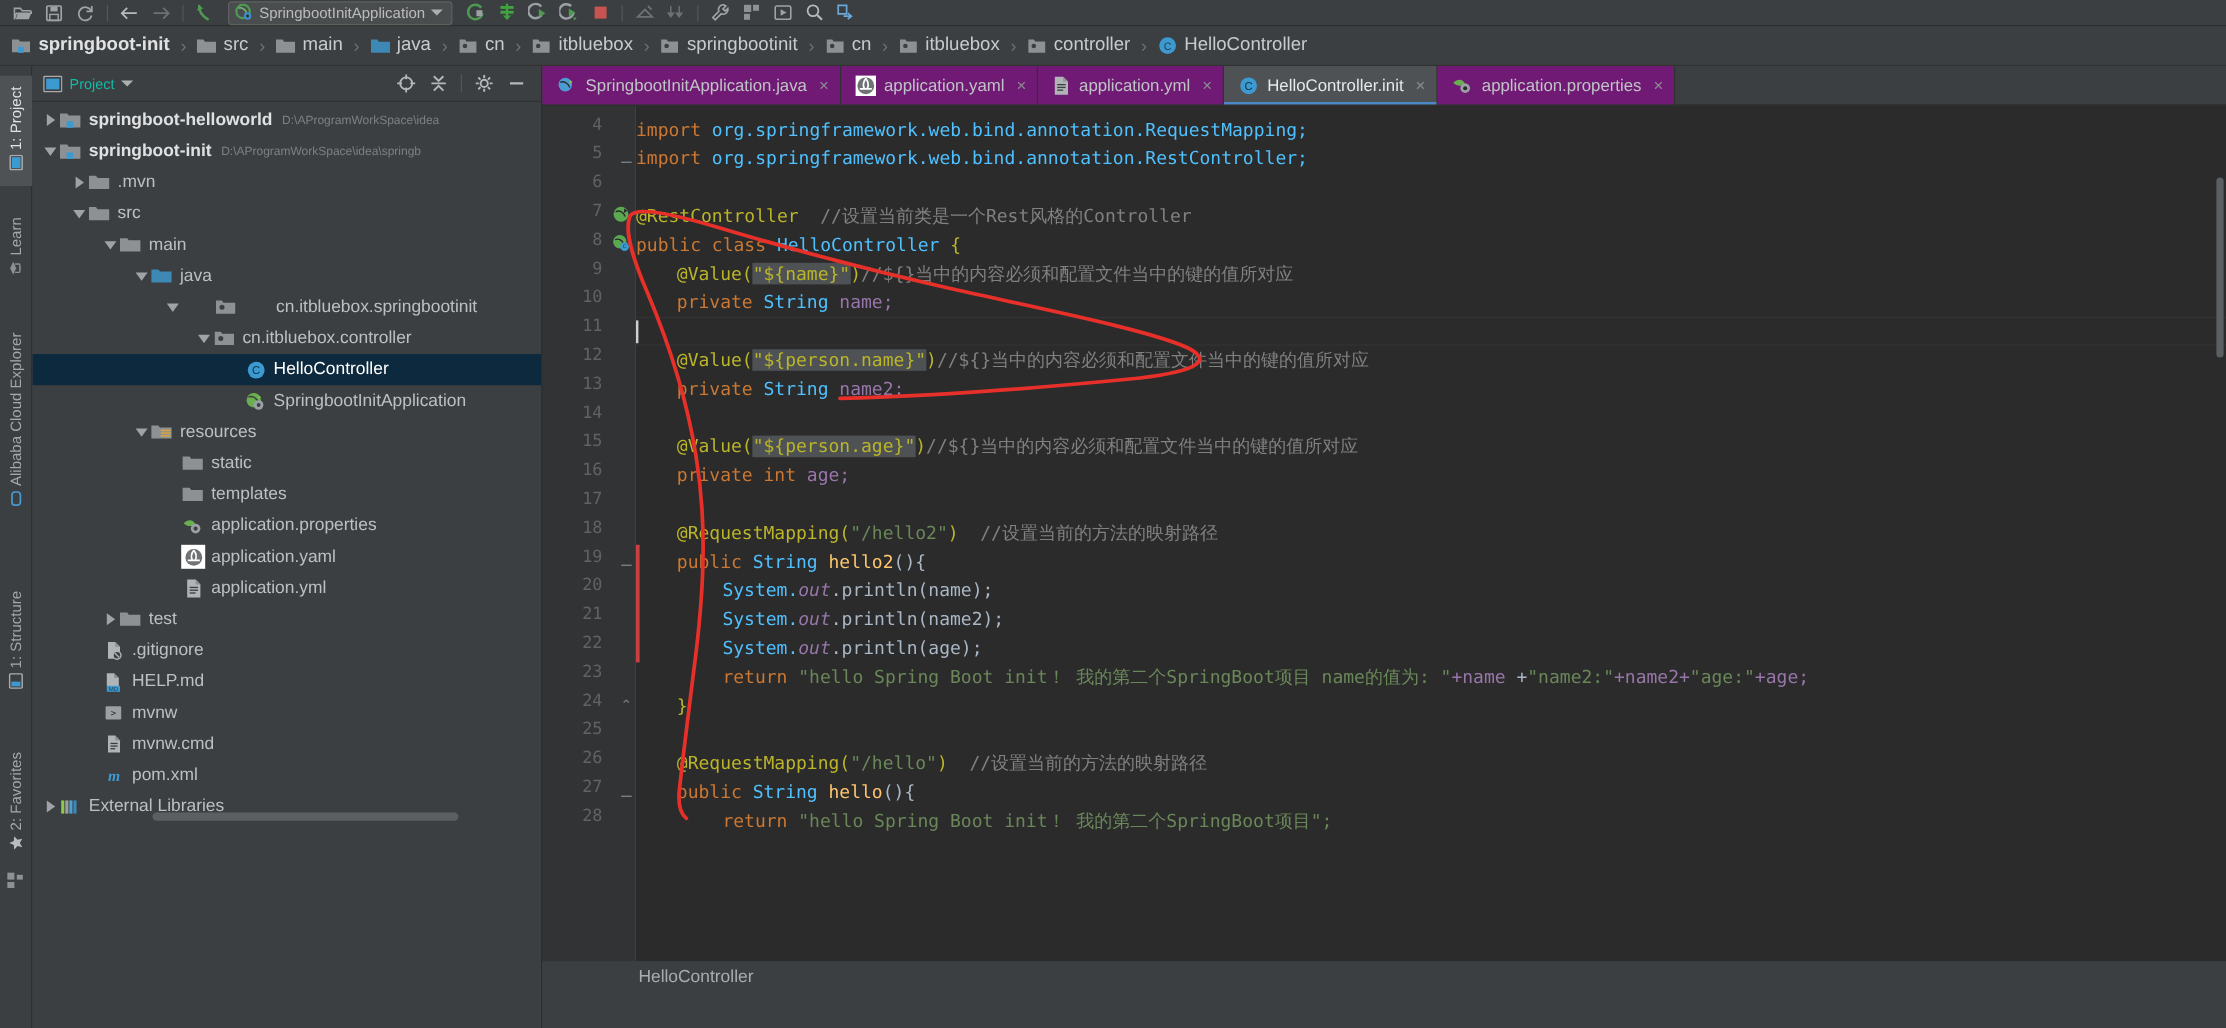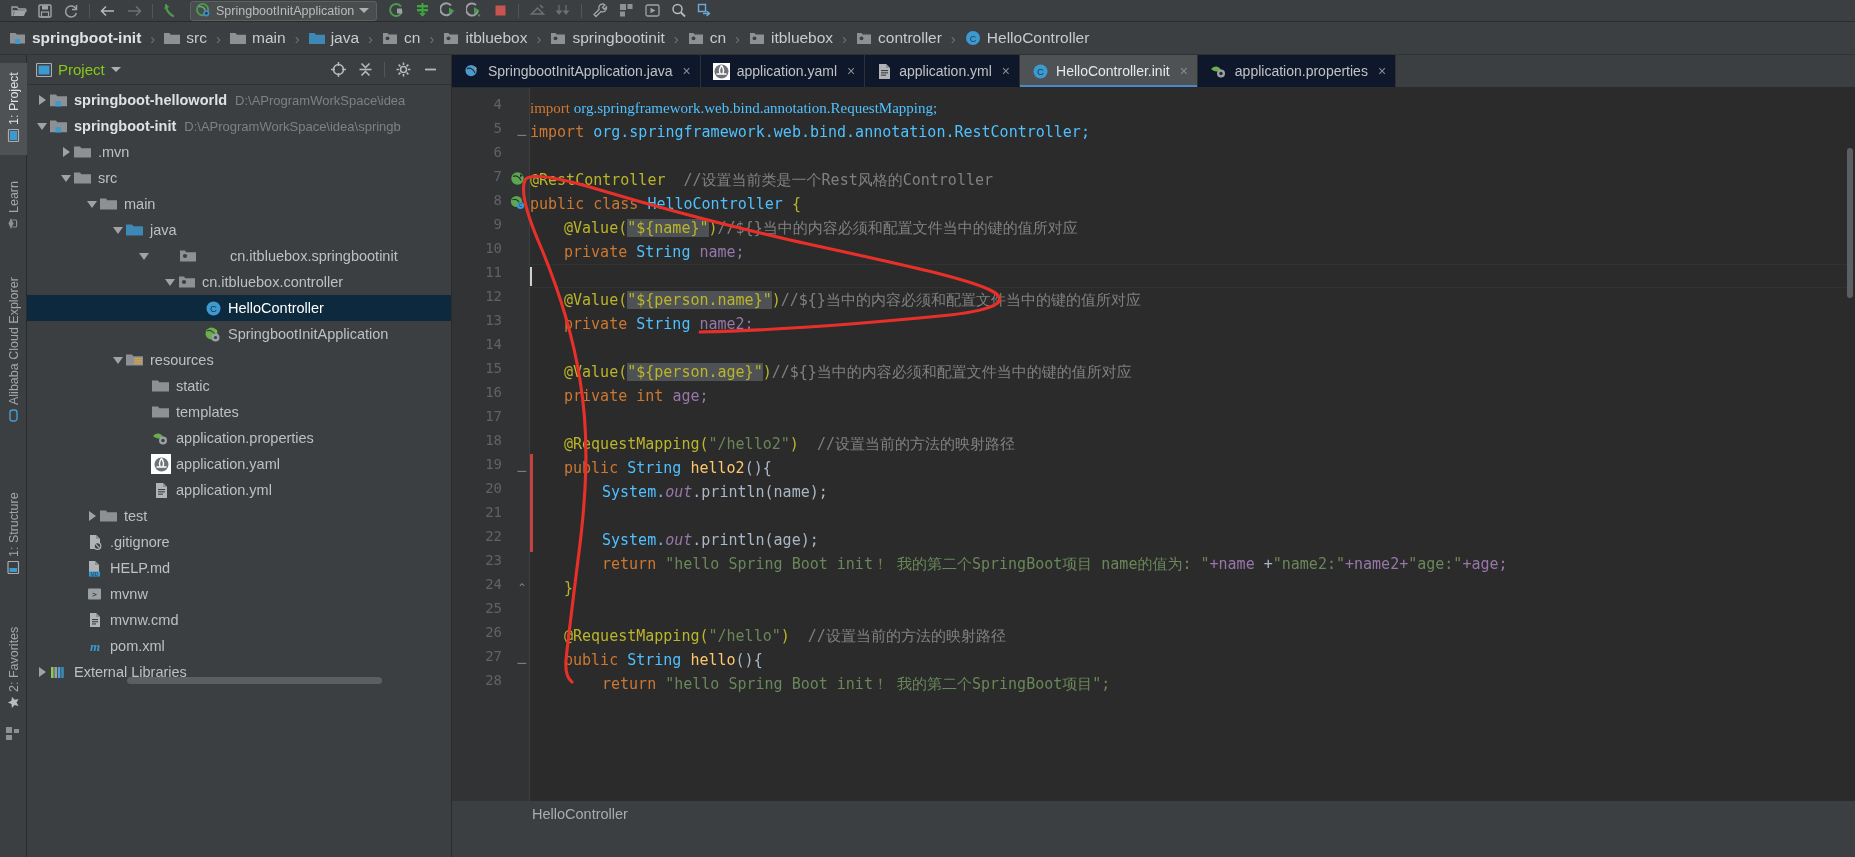--- a/index.html
+++ b/index.html
@@ -59,52 +59,52 @@
 
   
   .project-panel {
     position: absolute; left: 27px; top: 55px; width: 425px; height: 802px;
     background: #3c3f41; border-right: 1px solid #2b2b2b; overflow: hidden;
   }
   .pp-header {
     height: 30px; display: flex; align-items: center; padding: 0 6px 0 9px; gap: 6px;
     border-bottom: 1px solid #2f3132;
   }
-  .pp-title { color: #84cc16; font-size: 15px; }
+  .pp-title { color: #14b8a6; font-size: 12px; }
   .pp-actions { margin-left: auto; display: flex; align-items: center; gap: 10px; padding-right: 6px;}
   .pp-vsep { width: 1px; height: 15px; background: #555; }
 
   .tree { position: relative; padding-top: 2px; }
   .trow {
     height: 26px; display: flex; align-items: center; position: relative;
     font-size: 14.5px; color: #bcc0c3; white-space: nowrap;
   }
   .trow.sel-blue { background: #0d293e; color: #ffffff; }
   .trow.sel-brown { background: #4e452e; }
   .twist { width: 14px; height: 26px; display: flex; align-items: center; justify-content: center; flex: 0 0 auto; }
   .tri-r { width: 0; height: 0; border-top: 5px solid transparent; border-bottom: 5px solid transparent; border-left: 7px solid #9fa3a6; }
   .tri-d { width: 0; height: 0; border-left: 5px solid transparent; border-right: 5px solid transparent; border-top: 7px solid #9fa3a6; }
   .ticon { width: 20px; height: 20px; flex: 0 0 auto; display: flex; align-items: center; justify-content: center; margin-right: 5px; }
   .tlabel.bold { font-weight: bold; color: #dfe1e2; }
-  .tpath { color: #7d8183; font-size: 13px; margin-left: 8px; }
+  .tpath { color: #7d8183; font-size: 10px; margin-left: 8px; }
 
   .hscroll {
     position: absolute; left: 100px; bottom: 1px; width: 255px; height: 7px;
     background: #5c5f61; border-radius: 4px;
   }
 
   
   .tabs {
     position: absolute; left: 452px; top: 55px; width: 1403px; height: 33px;
     background: #3c3f41; display: flex; align-items: stretch;
     border-bottom: 1px solid #2b2b2b;
   }
   .tab {
     display: flex; align-items: center; gap: 7px; padding: 0 9px 0 12px;
-    border-right: 1px solid #2f3132; background: #0f172a; position: relative;
+    border-right: 1px solid #2f3132; background: #701a75; position: relative;
   }
   .tab.active { background: #4e5254; }
   .tab.active::after {
     content: ""; position: absolute; left: 0; right: 0; bottom: 0; height: 2px; background: #4a88c7;
   }
   .tab-label { color: #c0c3c6; font-size: 14px; white-space: nowrap; }
   .tab.active .tab-label { color: #e6e8ea; }
   .tab-x { color: #8a8e91; font-size: 14px; line-height: 1; padding-left: 3px; }
 
   
@@ -882,21 +882,21 @@
     </div>
 
     <div class="fold" style="top:32px;">⚊</div>
     <div class="fold" style="top:368px;">⚊</div>
     <div class="fold" style="top:488px;">⌃</div>
     <div class="fold" style="top:560px;">⚊</div>
 
     <div class="cursor-line" style="top:176px;"></div>
     <div class="caret" style="left:78px; top:179px;"></div>
 
-    <div class="ln" style="top:8px;font-family:Liberation Serif, serif;">
+    <div class="ln" style="top:8px;">
       <span class="code"><span class="k">import</span><span class="pl"> </span><span class="t">org.springframework.web.bind.annotation.RequestMapping;</span></span>
     </div>
     <div class="ln" style="top:32px;">
       <span class="code"><span class="k">import</span><span class="pl"> </span><span class="t">org.springframework.web.bind.annotation.RestController;</span></span>
     </div>
     <div class="ln" style="top:56px;"></div>
     <div class="ln" style="top:80px;">
       <span class="code"><span class="an">@RestController</span><span class="pl">  </span><span class="cm">//设置当前类是一个Rest风格的Controller</span></span>
     </div>
     <div class="ln" style="top:104px;">
@@ -924,20 +924,23 @@
     </div>
     <div class="ln" style="top:320px;"></div>
     <div class="ln" style="top:344px;">
       <span class="code" style="left:112px;"><span class="an">@RequestMapping(</span><span class="s">"/hello2"</span><span class="an">)</span><span class="pl">  </span><span class="cm">//设置当前的方法的映射路径</span></span>
     </div>
     <div class="ln" style="top:368px;">
       <span class="code" style="left:112px;"><span class="k">public</span><span class="pl"> </span><span class="t">String</span><span class="pl"> </span><span class="fn">hello2</span><span class="pl">(){</span></span>
     </div>
     <div class="ln" style="top:392px;">
       <span class="code" style="left:150px;"><span class="t">System.</span><span class="fld" style="font-style:italic">out</span><span class="pl">.println(name);</span></span>
+    </div>
+    <div class="ln" style="top:416px;">
+      <span class="code" style="left:150px;"><span class="t">System.</span><span class="fld" style="font-style:italic">out</span><span class="pl">.println(name2);</span></span>
     </div>
     <div class="ln" style="top:440px;text-align:center;">
       <span class="code" style="left:150px;"><span class="t">System.</span><span class="fld" style="font-style:italic">out</span><span class="pl">.println(age);</span></span>
     </div>
     <div class="ln" style="top:464px;">
       <span class="code" style="left:150px;"><span class="k">return</span><span class="pl"> </span><span class="s">"hello Spring Boot init！ 我的第二个SpringBoot项目 name的值为: "</span><span class="fld">+name </span><span class="pl">+</span><span class="s">"name2:"</span><span class="fld">+name2+</span><span class="s">"age:"</span><span class="fld">+age;</span></span>
     </div>
     <div class="ln" style="top:488px;">
       <span class="code" style="left:112px;"><span class="an">}</span></span>
     </div>

